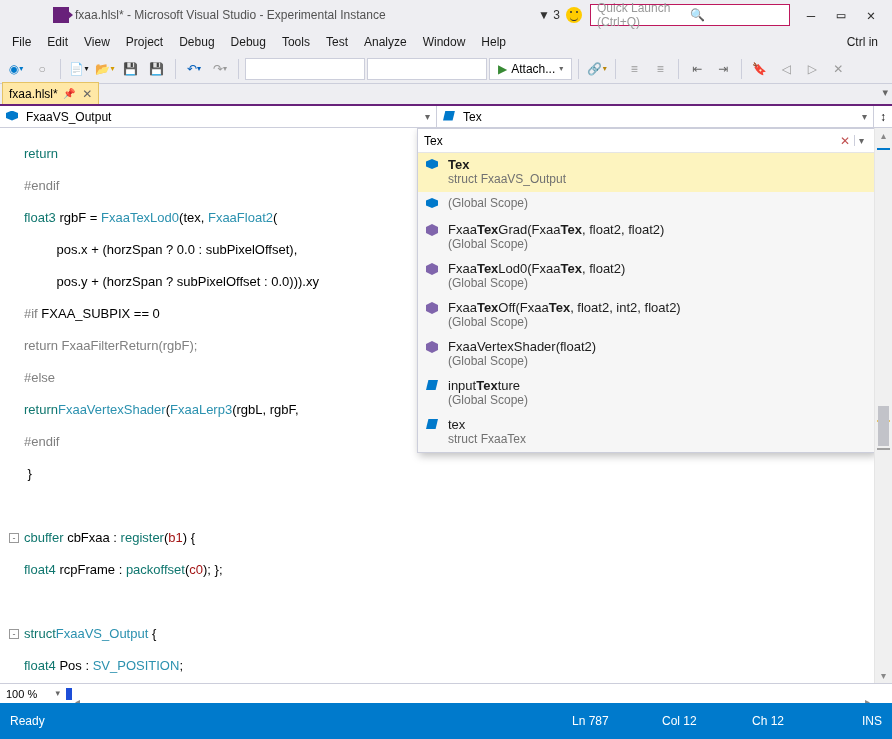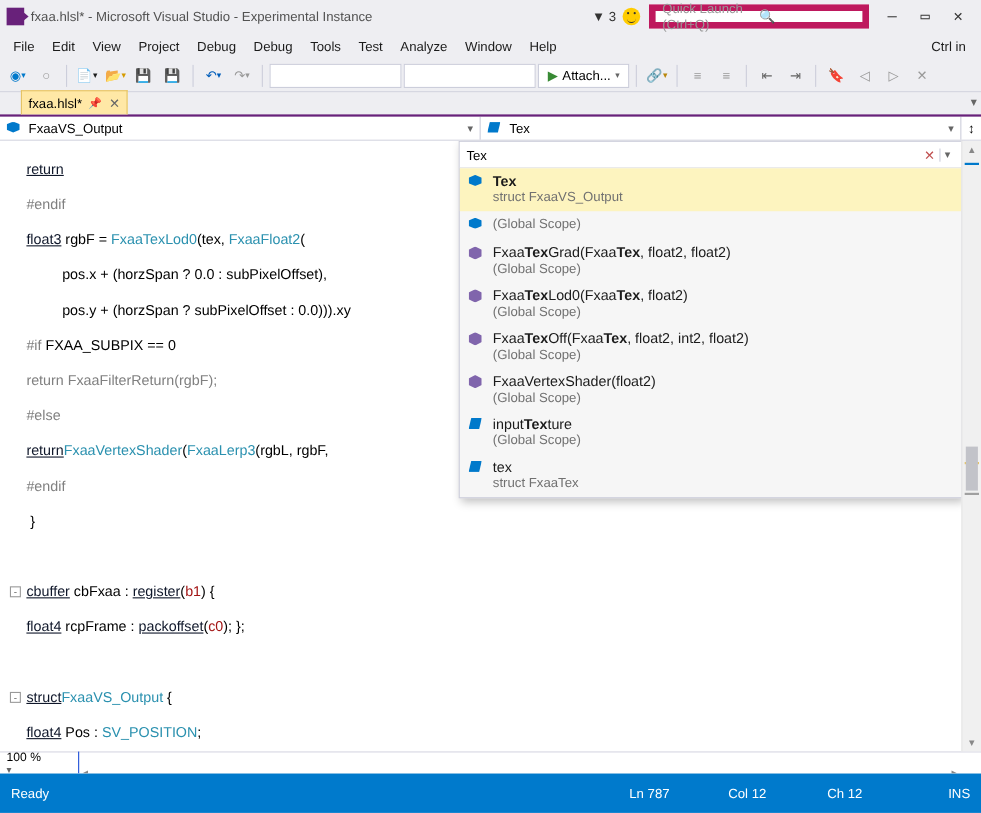--- a/index.html
+++ b/index.html
@@ -1,28 +1,28 @@
 <!DOCTYPE html>
 <html><head>
 <meta charset="utf-8">
 <style>
 * { margin: 0; padding: 0; box-sizing: border-box; font-family: "Segoe UI", Tahoma, sans-serif; }
 body { width: 892px; height: 739px; background: #eeeef2; overflow: hidden; display: flex; flex-direction: column; font-size: 12px; }
 
 
-.titlebar { height: 30px; background: #eeeef2; display: flex; align-items: center; padding: 0 6px; color: #525252; }
+.titlebar { height: 30px; background: #eeeef2; display: flex; align-items: center; padding: 0 6px; color: #525252; margin-left: 47px; }
 .titlebar .vs-logo { width: 16px; height: 16px; margin-right: 6px; background: #68217a; position: relative; }
 .titlebar .vs-logo::after { content: ""; position: absolute; right: -4px; top: 3px; width: 0; height: 0; border-top: 5px solid transparent; border-bottom: 5px solid transparent; border-left: 6px solid #68217a; }
 .titlebar .title-text { flex: 0 0 auto; font-size: 12px; }
 .titlebar .spacer { flex: 1; }
 .titlebar .flag { margin-right: 6px; font-size: 12px; color: #333; }
 .titlebar .smiley { width: 16px; height: 16px; background: #ffcc00; border-radius: 50%; position: relative; margin-right: 8px; }
 .titlebar .smiley::before { content: ""; position: absolute; left: 4px; top: 4px; width: 2px; height: 2px; background: #333; border-radius: 50%; box-shadow: 6px 0 #333; }
 .titlebar .smiley::after { content: ""; position: absolute; left: 4px; top: 9px; width: 8px; height: 4px; border-bottom: 1.5px solid #333; border-radius: 0 0 8px 8px; }
-.titlebar .quick-launch { width: 200px; height: 22px; border: 6px solid #be185d; background: #fff; padding: 0 6px; display: flex; align-items: center; color: #999; }
+.titlebar .quick-launch { width: 200px; height: 22px; border: 1px solid #be185d; background: #fff; padding: 0 6px; display: flex; align-items: center; color: #999; }
 .titlebar .quick-launch span { flex: 1; }
 .titlebar .ql-icon { color: #666; }
 .titlebar .winbtns { display: flex; margin-left: 6px; }
 .titlebar .winbtn { width: 30px; height: 22px; display: flex; align-items: center; justify-content: center; font-family: monospace; font-size: 14px; line-height: 1; color: #333; }
 .titlebar .winbtn.close { font-size: 14px; }
 
 
 .menubar { height: 24px; background: #eeeef2; display: flex; align-items: center; padding: 0 4px; }
 .menubar .menuitem { padding: 4px 8px; color: #1b1b1b; font-size: 12px; }
 .menubar .spacer { flex: 1; }
@@ -30,42 +30,42 @@
 
 
 .toolbar { height: 30px; background: #eeeef2; border-bottom: 1px solid #cccedb; display: flex; align-items: center; padding: 0 4px; gap: 2px; }
 .toolbar .tb-sep { width: 1px; height: 20px; background: #cccedb; margin: 0 4px; }
 .toolbar .tb-btn { width: 24px; height: 24px; display: flex; align-items: center; justify-content: center; color: #1b1b1b; font-size: 12px; }
 .toolbar .tb-attach { padding: 0 8px; border: 1px solid #cccedb; background: #fff; height: 22px; display: flex; align-items: center; gap: 4px; }
 .toolbar .tb-attach .tri-green { color: #388a34; }
 .toolbar .dd { width: 120px; height: 22px; border: 1px solid #cccedb; background: #fff; }
 
 
-.doctabs { height: 22px; background: #eeeef2; display: flex; align-items: flex-end; border-bottom: 2px solid #68217a; padding-left: 19px; position: relative; }
+.doctabs { height: 22px; background: #eeeef2; display: flex; align-items: flex-end; border-bottom: 2px solid #68217a; padding-left: 2px; position: relative; }
 .doctab { height: 22px; background: #ffe8a6; border: 1px solid #e5c365; border-bottom: none; padding: 0 6px; display: flex; align-items: center; gap: 6px; font-size: 12px; }
 .doctab .pin { color: #666; font-size: 10px; }
 .doctab .close { color: #666; }
 .doctabs .tab-right { position: absolute; right: 4px; top: 2px; color: #666; font-size: 11px; }
 
 
 .navdrops { height: 22px; background: #fff; display: flex; border-bottom: 1px solid #cccedb; }
 .navdrop { flex: 1; border-right: 1px solid #cccedb; display: flex; align-items: center; padding: 0 6px; font-size: 12px; min-width: 0; }
 .navdrop:last-child { border-right: none; }
 .navdrop .navicon { width: 14px; height: 12px; margin-right: 6px; flex-shrink: 0; }
 .navdrop .navtext { flex: 1; white-space: nowrap; overflow: hidden; }
 .navdrop .navarrow { color: #666; font-size: 10px; }
 .navdrops .splitbtn { width: 18px; display: flex; align-items: center; justify-content: center; }
 
 
 .editor-container { flex: 1; display: flex; flex-direction: column; background: #fff; position: relative; overflow: hidden; }
 .editor { flex: 1; background: #fff; font-family: Consolas, monospace; font-size: 13px; line-height: 16px; padding: 2px 0 0 4px; white-space: pre; color: #000; position: relative; overflow: hidden; }
 .editor .line { height: 16px; display: flex; }
 .editor .margin { width: 20px; display: inline-flex; align-items: center; justify-content: center; color: #666; flex-shrink: 0; }
 .editor .outline-box { width: 10px; height: 10px; border: 1px solid #999; position: relative; font-size: 9px; line-height: 8px; text-align: center; color: #666; }
-.k-blue { color: #0f172a; text-decoration: underline; }
+.k-blue { color: #0f766e; }
 .k-teal { color: #2b91af; }
 .k-gray { color: #808080; }
 .k-str { color: #a31515; }
 .k-pp { color: #808080; }
 .sel { background: #add6ff; }
 
 
 .popup { position: absolute; top: 0; left: 417px; width: 458px; background: #f6f6f6; border: 1px solid #cccedb; box-shadow: 2px 3px 8px rgba(0,0,0,0.25); }
 .popup-search { height: 24px; background: #fff; border-bottom: 1px solid #e5e5e5; display: flex; align-items: center; padding: 0 6px; }
 .popup-search input { flex: 1; border: none; outline: none; font-size: 12px; }
@@ -75,21 +75,21 @@
 .popup-item { padding: 4px 8px 6px 8px; display: flex; align-items: flex-start; gap: 8px; }
 .popup-item.selected { background: #fdf4bf; }
 .popup-item .item-icon { width: 14px; height: 14px; margin-top: 2px; flex-shrink: 0; }
 .popup-item .item-body { flex: 1; min-width: 0; }
 .popup-item .item-title { font-size: 13px; color: #1b1b1b; }
 .popup-item .item-title b { font-weight: 600; }
 .popup-item .item-sub { font-size: 12px; color: #717171; }
 
 
 .editor-footer { height: 20px; background: #fff; border-top: 1px solid #cccedb; display: flex; align-items: center; font-size: 11px; }
-.editor-footer .zoom { width: 72px; border-right: 1px solid #1d4ed8; padding: 0 6px; display: flex; justify-content: space-between; flex-direction: column; }
+.editor-footer .zoom { width: 72px; border-right: 6px solid #1d4ed8; padding: 0 6px; display: flex; justify-content: space-between; }
 .editor-footer .scrollbar-h { flex: 1; position: relative; border-right: 1px solid #cccedb; }
 .editor-footer .scrollbar-h::before { content: "◂"; position: absolute; left: 3px; top: 2px; color: #888; font-size: 10px; }
 .editor-footer .scrollbar-h::after { content: "▸"; position: absolute; right: 3px; top: 2px; color: #888; font-size: 10px; }
 
 
 .vscroll { position: absolute; right: 0; top: 0; bottom: 20px; width: 18px; background: #f0f0f0; border-left: 1px solid #e5e5e5; }
 .vscroll .thumb { position: absolute; left: 3px; right: 3px; top: 278px; height: 40px; background: #c2c3c9; }
 .vscroll .arrow-up { position: absolute; top: 2px; left: 0; right: 0; text-align: center; color: #888; font-size: 10px; }
 .vscroll .arrow-dn { position: absolute; bottom: 2px; left: 0; right: 0; text-align: center; color: #888; font-size: 10px; }
 .vscroll .mark { position: absolute; left: 2px; right: 2px; height: 2px; }

